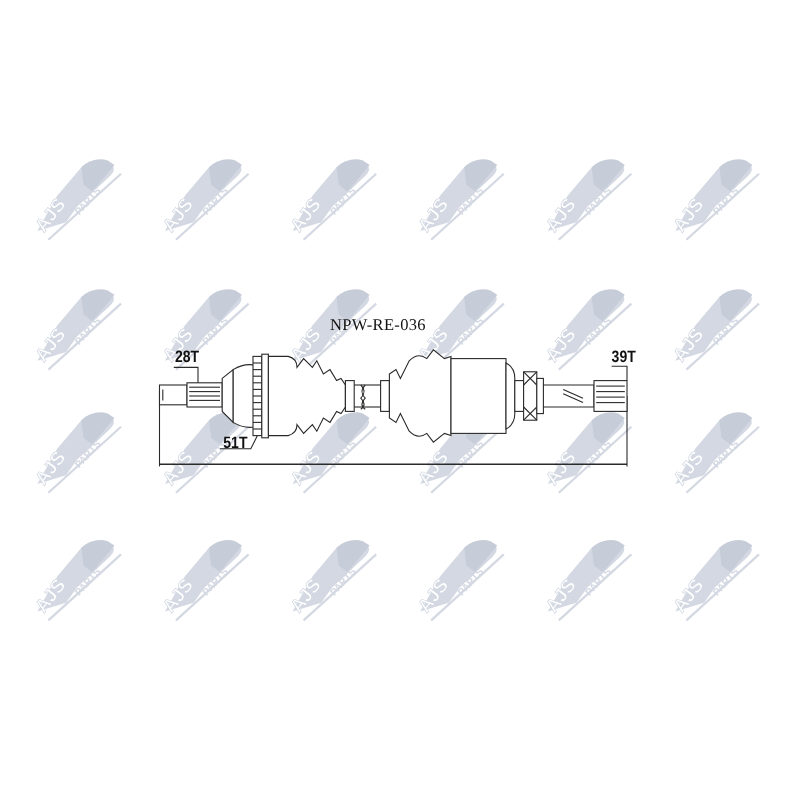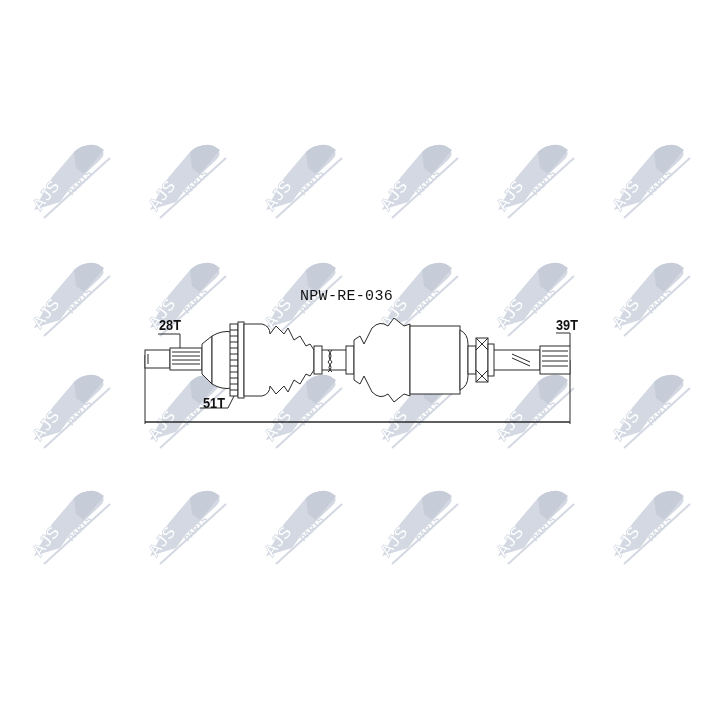--- a/index.html
+++ b/index.html
@@ -2,21 +2,21 @@
 <html><head>
 <meta charset="utf-8">
 <style>
   html, body { margin: 0; padding: 0; background: #ffffff; }
   body { width: 720px; height: 720px; position: relative; overflow: hidden;
          font-family: "Liberation Sans", sans-serif; }
   .canvas { position: absolute; left: 0; top: 0; width: 720px; height: 720px; background: #ffffff; }
   .wm-layer { position: absolute; left: 0; top: 0; width: 720px; height: 720px; }
   .drawing { position: absolute; left: 0; top: 0; width: 720px; height: 720px; }
   .part-number { position: absolute; left: 300px; top: 288px; font-size: 15px;
-                 color: #111; letter-spacing: 0.3px; font-family: Liberation Mono, monospace; }
+                 color: #111; letter-spacing: 0.3px; font-family: Liberation Serif, serif; }
   .spline-label { position: absolute; font-size: 15px; font-weight: bold; color: #111;
                   font-family: "Liberation Sans Narrow", "Liberation Sans", sans-serif;
                   transform: scaleX(0.85); transform-origin: left top; }
 </style>
 </head>
 <body>
 
 <div class="canvas">
 
   <div class="wm-layer">

